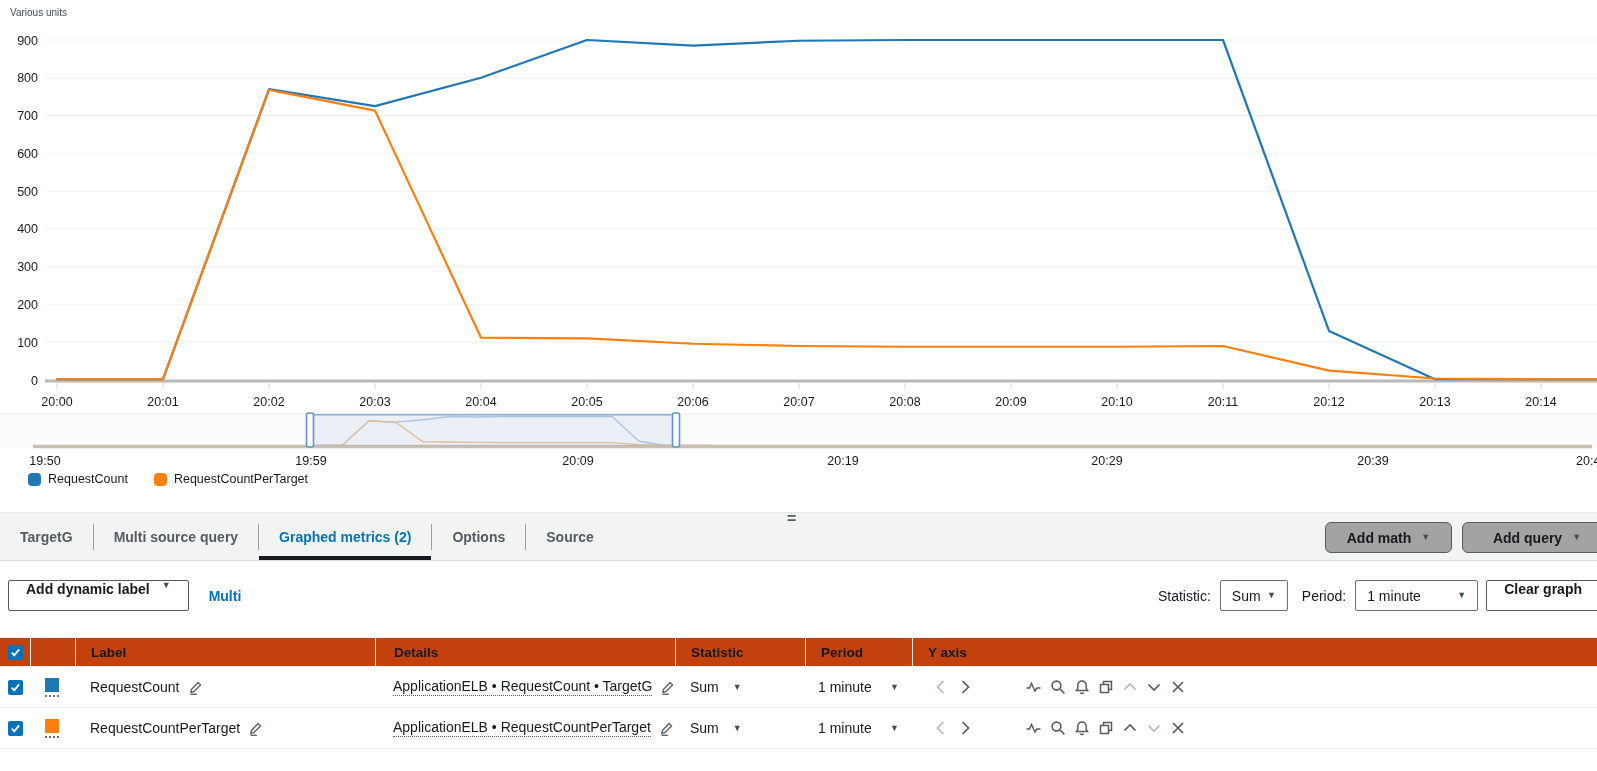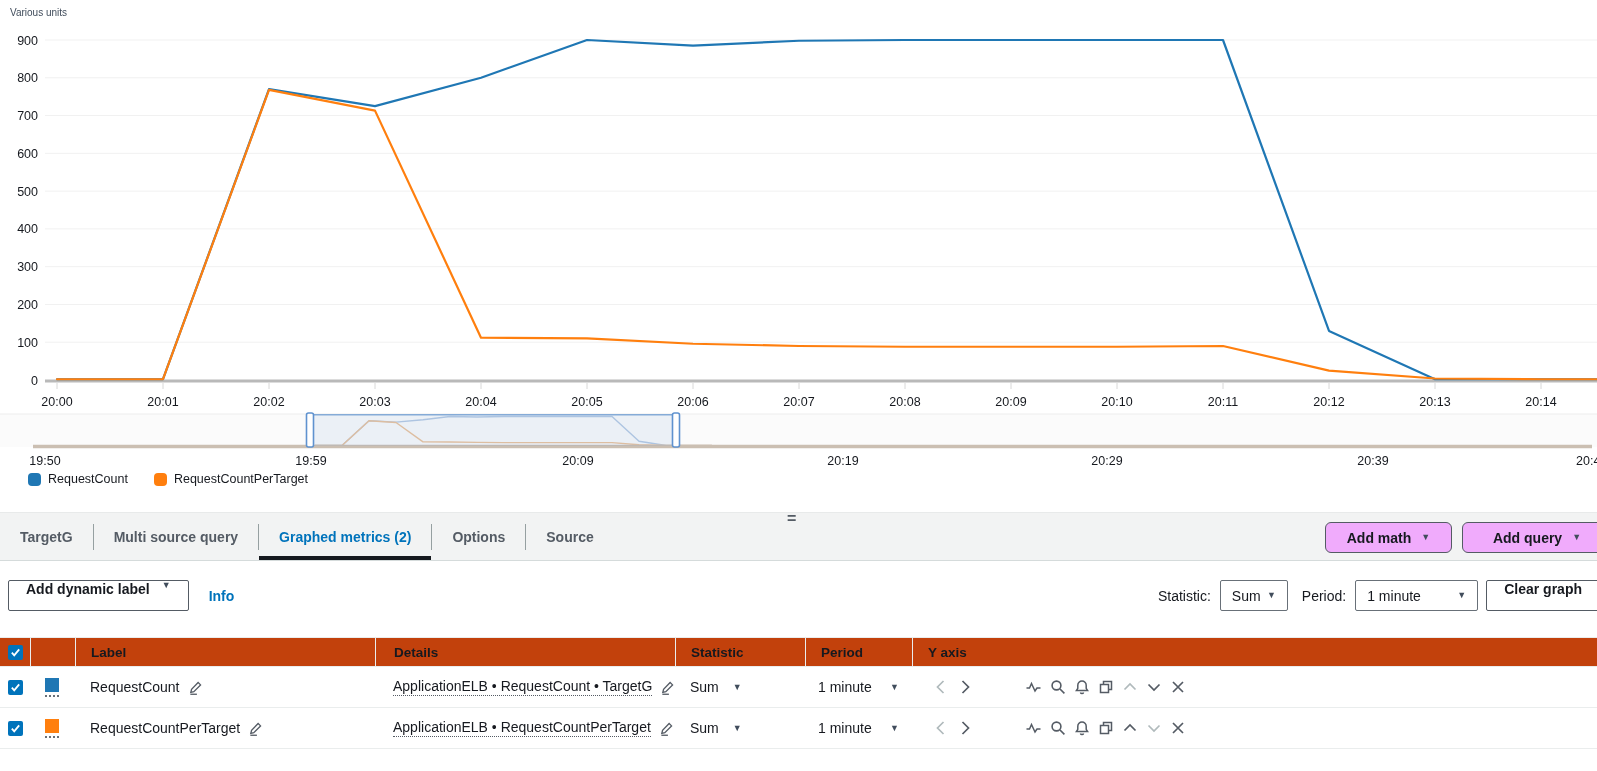--- a/index.html
+++ b/index.html
@@ -20,21 +20,21 @@
   .tab-bar{position:relative;width:1597px;height:49px;background:#f2f3f3;
     border-top:1px solid #e8eaea;border-bottom:1px solid #d5dbdb;
     display:flex;align-items:center;box-sizing:border-box;}
   .splitter{position:absolute;left:787px;top:-1px;font-size:16px;font-weight:700;color:#545b64;cursor:row-resize;line-height:14px;}
   .tabs{display:flex;align-items:center;height:100%;}
   .tab{height:100%;display:flex;align-items:center;padding:4px 20px 0 20px;
     font-size:14px;font-weight:700;color:#545b64;cursor:pointer;
     border-bottom:4px solid transparent;box-sizing:border-box;white-space:nowrap;}
   .tab.active{color:var(--accent);border-bottom-color:var(--tab-underline);}
   .tab-sep{width:1px;height:26px;background:#96a0a1;}
-  .tab-actions-btn{position:absolute;top:9px;height:31px;background:#f0abfc;border:1px solid #545b64;
+  .tab-actions-btn{position:absolute;top:9px;height:31px;background:#a3a3a3;border:1px solid #545b64;
     border-radius:6px;font-size:14px;font-weight:700;color:#16191f;display:flex;align-items:center;
     justify-content:center;gap:10px;cursor:pointer;box-sizing:border-box;}
   #add-math-btn{left:1325px;width:127px;}
   #add-query-btn{left:1462px;width:150px;}
   .caret{font-size:9px;color:#414d5c;line-height:1;}
   
   .toolbar{width:1597px;height:69px;display:flex;align-items:center;padding-left:8px;box-sizing:border-box;background:#fff;}
   .btn{height:31px;background:#fff;border:1px solid #545b64;border-radius:2px;font-size:14px;
     font-weight:700;color:#16191f;display:flex;align-items:flex-start;gap:12px;padding:0 17px;
     cursor:pointer;box-sizing:border-box;white-space:nowrap;}
@@ -179,21 +179,21 @@
     <span>Add query</span>
     <span class="caret">▼</span>
   </div>
 </div>
 
 <div class="toolbar">
   <div class="btn">
     <span>Add dynamic label</span>
     <span class="caret">▼</span>
   </div>
-  <span class="info-link">Info</span>
+  <span class="info-link">Multi</span>
   <div class="toolbar-right">
     <span class="field-label">Statistic:</span>
     <div class="select" id="statistic-select">
       <span>Sum</span>
       <span class="caret">▼</span>
     </div>
     <span class="field-label">Period:</span>
     <div class="select" id="period-select">
       <span>1 minute</span>
       <span class="caret">▼</span>

